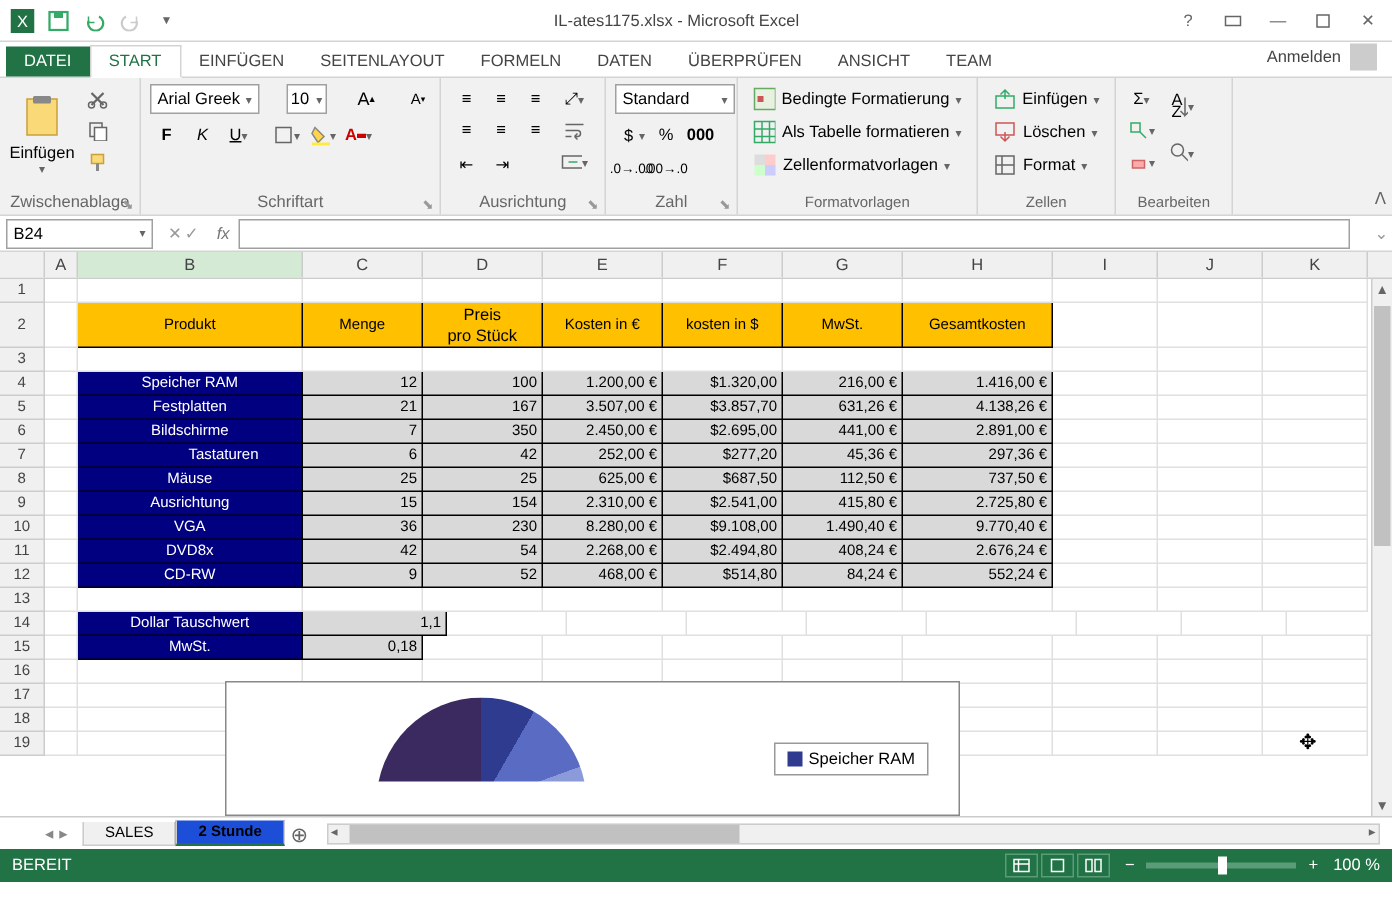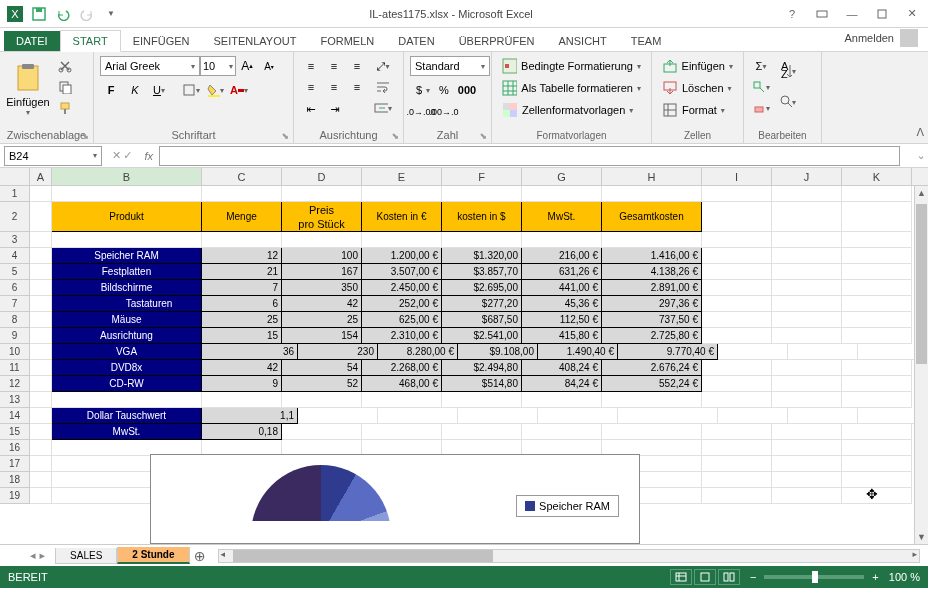--- a/index.html
+++ b/index.html
@@ -19,21 +19,21 @@
 .ribbon{height:92px;background:#f1f1f1;border-bottom:1px solid #d4d4d4;display:flex;position:relative}
 .group{border-right:1px solid #d4d4d4;padding:4px 6px 2px;display:flex;flex-direction:column;justify-content:space-between}
 .group-label{text-align:center;color:#666;font-size:10px;padding-top:2px;position:relative}
 .group-label .dlg{position:absolute;right:-2px;bottom:0;font-size:9px;color:#999;cursor:pointer}
 .group-content{display:flex;gap:4px;flex:1}
 .rb-btn{display:flex;align-items:center;justify-content:center;cursor:pointer;padding:2px}
 .big-btn{flex-direction:column;width:44px;height:66px;font-size:10px;text-align:center}
 .big-btn .ico{width:32px;height:32px;margin-bottom:2px}
 .small-col{display:flex;flex-direction:column;gap:1px}
 .small-btn{width:22px;height:20px}
-.font-row1{display:flex;gap:0;align-items:center;margin-bottom:4px}
+.font-row1{display:flex;gap:18px;align-items:center;margin-bottom:4px}
 .font-name{width:100px;height:20px;border:1px solid #a0a0a0;background:#fff;padding:0 4px;display:flex;align-items:center;justify-content:space-between}
 .font-size{width:36px;height:20px;border:1px solid #a0a0a0;background:#fff;padding:0 2px;display:flex;align-items:center;justify-content:space-between}
 .drop{font-size:8px;color:#666}
 .align-grid{display:grid;grid-template-columns:repeat(3,22px);grid-template-rows:repeat(2,20px);gap:1px}
 .num-box{width:80px;height:20px;border:1px solid #a0a0a0;background:#fff;padding:0 4px;display:flex;align-items:center;justify-content:space-between;margin-bottom:4px}
 .styles-col{display:flex;flex-direction:column;gap:2px}
 .styles-item{display:flex;align-items:center;gap:4px;height:20px;padding:0 4px;cursor:pointer;white-space:nowrap}
 .collapse{position:absolute;right:4px;bottom:4px;cursor:pointer;color:#666}
 .namebox-row{height:24px;border-bottom:1px solid #d4d4d4;display:flex;align-items:center;background:#fff}
 .namebox{width:98px;height:20px;border:1px solid #a0a0a0;margin:0 4px;padding:0 4px;display:flex;align-items:center;justify-content:space-between;background:#fff}
@@ -59,21 +59,21 @@
 .vscroll{position:absolute;right:0;top:18px;bottom:0;width:14px;background:#f0f0f0;border-left:1px solid #ccc}
 .vscroll .thumb{position:absolute;left:1px;right:1px;top:18px;height:160px;background:#c1c1c1}
 .vscroll .arr{position:absolute;left:0;right:0;height:14px;text-align:center;color:#666;font-size:9px;line-height:14px}
 .chart-box{position:absolute;left:150px;top:286px;width:490px;height:90px;background:#fff;border:1px solid #888}
 .chart-pie{position:absolute;left:100px;top:10px;width:140px;height:140px;border-radius:50%;background:conic-gradient(#2e3b8f 0 30deg,#5a6bc4 30deg 70deg,#8b9ad8 70deg 110deg,#b4bce8 110deg 150deg,#7b4a8f 150deg 200deg,#5a3a6b 200deg 260deg,#3a2a5f 260deg 360deg);clip-path:inset(0 0 60% 0)}
 .chart-legend{position:absolute;right:20px;top:40px;border:1px solid #999;padding:4px 8px;background:#fff;font-size:10px;display:flex;align-items:center;gap:4px}
 .chart-legend .sw{width:10px;height:10px;background:#2e3b8f}
 .sheet-tabs{height:22px;background:#fff;border-top:1px solid #ccc;display:flex;align-items:center;padding-left:20px}
 .st-nav{display:flex;gap:4px;color:#888;padding:0 10px}
 .st-tab{padding:2px 14px;border:1px solid #ccc;border-top:none;background:#f0f0f0;cursor:pointer;font-size:10px}
-.st-tab.active{background:#fdba74;font-weight:bold;border-bottom:2px solid #217346}
+.st-tab.active{background:#1d4ed8;font-weight:bold;border-bottom:2px solid #217346}
 .st-add{width:20px;text-align:center;color:#666;cursor:pointer;font-size:14px}
 .hscroll{flex:1;height:14px;margin:0 8px;background:#f0f0f0;position:relative;border:1px solid #ccc}
 .hscroll .thumb{position:absolute;left:14px;top:0;bottom:0;width:260px;background:#c1c1c1}
 .statusbar{height:22px;background:#217346;color:#fff;display:flex;align-items:center;padding:0 8px;font-size:10px}
 .status-left{flex:1;text-transform:uppercase}
 .view-btns{display:flex;gap:2px;margin:0 10px}
 .view-btn{width:22px;height:16px;border:1px solid #5a9b78;display:flex;align-items:center;justify-content:center}
 .zoom-slider{width:100px;height:4px;background:#5a9b78;position:relative;margin:0 8px}
 .zoom-slider .zh{position:absolute;left:48px;top:-4px;width:6px;height:12px;background:#fff}
 .cursor-cross{position:absolute;left:866px;top:486px;color:#000;font-size:14px;pointer-events:none}
@@ -553,21 +553,21 @@
         <div class="cell dat" style="width: 80px;">415,80 €</div>
         <div class="cell dat" style="width: 100px;">2.725,80 €</div>
         <div class="cell " style="width: 70px;"></div>
         <div class="cell " style="width: 70px;"></div>
         <div class="cell " style="width: 70px;"></div>
       </div>
       <div class="row">
         <div class="row-h">10</div>
         <div class="cell " style="width: 22px;"></div>
         <div class="cell prod" style="width: 150px;">VGA</div>
-        <div class="cell dat" style="width: 96px;">36</div>
+        <div class="cell dat" style="width: 80px;">36</div>
         <div class="cell dat" style="width: 80px;">230</div>
         <div class="cell dat" style="width: 80px;">8.280,00 €</div>
         <div class="cell dat" style="width: 80px;">$9.108,00</div>
         <div class="cell dat" style="width: 80px;">1.490,40 €</div>
         <div class="cell dat" style="width: 100px;">9.770,40 €</div>
         <div class="cell " style="width: 70px;"></div>
         <div class="cell " style="width: 70px;"></div>
         <div class="cell " style="width: 70px;"></div>
       </div>
       <div class="row">

